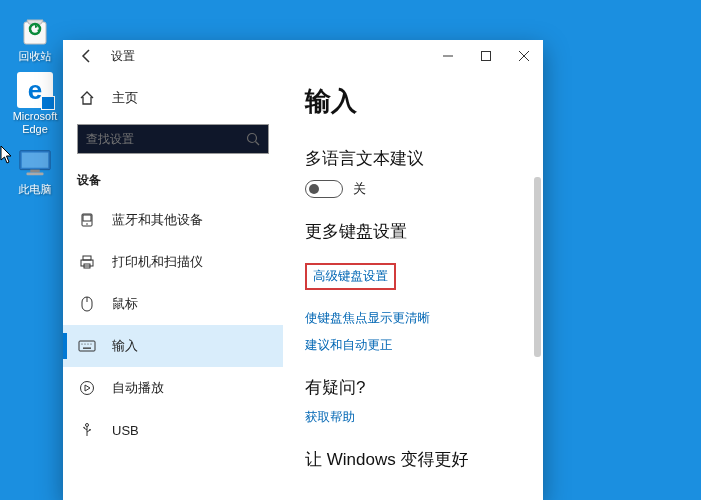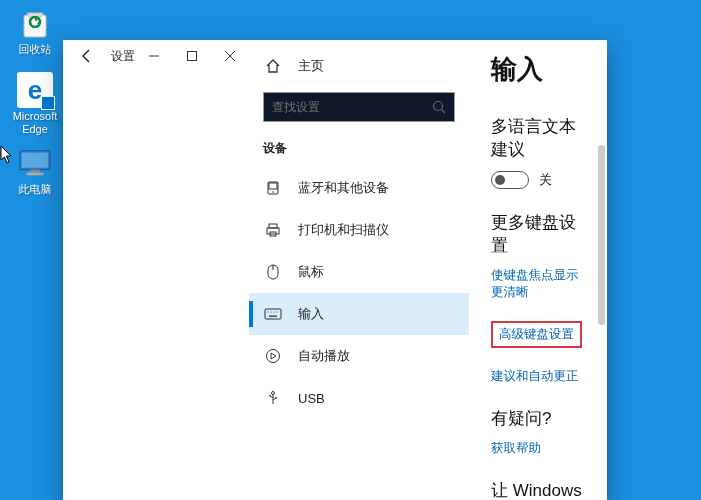--- a/index.html
+++ b/index.html
@@ -2,31 +2,31 @@
 <html><head>
 <meta charset="utf-8">
 <style>
 *{margin:0;padding:0;box-sizing:border-box;font-family:"Microsoft YaHei","Segoe UI",sans-serif;-webkit-font-smoothing:antialiased}
 body{width:701px;height:500px;background:#1b8fe0;overflow:hidden;position:relative}
 
 
 .desktop-icon{position:absolute;width:60px;display:flex;flex-direction:column;align-items:center;cursor:default}
 .desktop-icon .ico{width:36px;height:36px;display:flex;align-items:center;justify-content:center}
 .desktop-icon .lbl{color:#fff;font-size:11px;text-align:center;text-shadow:1px 1px 2px rgba(0,0,0,.4);margin-top:2px;line-height:1.2}
-#di-recycle{left:5px;top:5px}
+#di-recycle{left:5px;top:12px}
 #di-edge{left:5px;top:72px}
 #di-pc{left:5px;top:145px}
 
 
 .edge-ico{width:34px;height:34px;background:#fff;border-radius:3px;display:flex;align-items:center;justify-content:center;position:relative}
 .edge-ico::after{content:"e";color:#0078d7;font-weight:bold;font-size:26px;font-family:Arial}
 .edge-ico::before{content:"";position:absolute;right:-2px;bottom:-2px;width:12px;height:12px;background:#0078d7;border:1px solid #fff}
 
 
-.win{position:absolute;left:63px;top:40px;width:544px;height:460px;background:#fff;box-shadow:0 8px 24px rgba(0,0,0,.35);display:flex;flex-direction:row}
+.win{position:absolute;left:63px;top:40px;width:480px;height:460px;background:#fff;box-shadow:0 8px 24px rgba(0,0,0,.35);display:flex;flex-direction:column}
 .titlebar{height:32px;display:flex;align-items:center;padding-left:12px;flex-shrink:0}
 .back-btn{width:24px;height:24px;display:flex;align-items:center;justify-content:center;margin-right:12px}
 .title-txt{font-size:12px;color:#222}
 .win-controls{margin-left:auto;display:flex}
 .win-controls>div{width:38px;height:32px;display:flex;align-items:center;justify-content:center;font-size:10px;color:#333}
 .win-body{flex:1;display:flex;overflow:hidden}
 
 
 .sidebar{width:220px;background:#fff;display:flex;flex-direction:column;padding-top:8px;overflow:hidden}
 .home-row{height:36px;display:flex;align-items:center;padding-left:15px;font-size:13px;color:#222}
@@ -212,22 +212,22 @@
     <div class="content">
       <h1>输入</h1>
 
       <h2>多语言文本建议</h2>
       <div class="toggle-row">
         <div class="toggle"></div>
         <div class="toggle-label">关</div>
       </div>
 
       <h2>更多键盘设置</h2>
+      <a class="link boxed">高级键盘设置</a>
       <a class="link">使键盘焦点显示更清晰</a>
-      <a class="link boxed">高级键盘设置</a>
       <a class="link">建议和自动更正</a>
 
       <h2>有疑问?</h2>
       <a class="link">获取帮助</a>
 
       <h2>让 Windows 变得更好</h2>
       
 
       <div class="scrollbar">
         <div class="scroll-thumb"></div>

